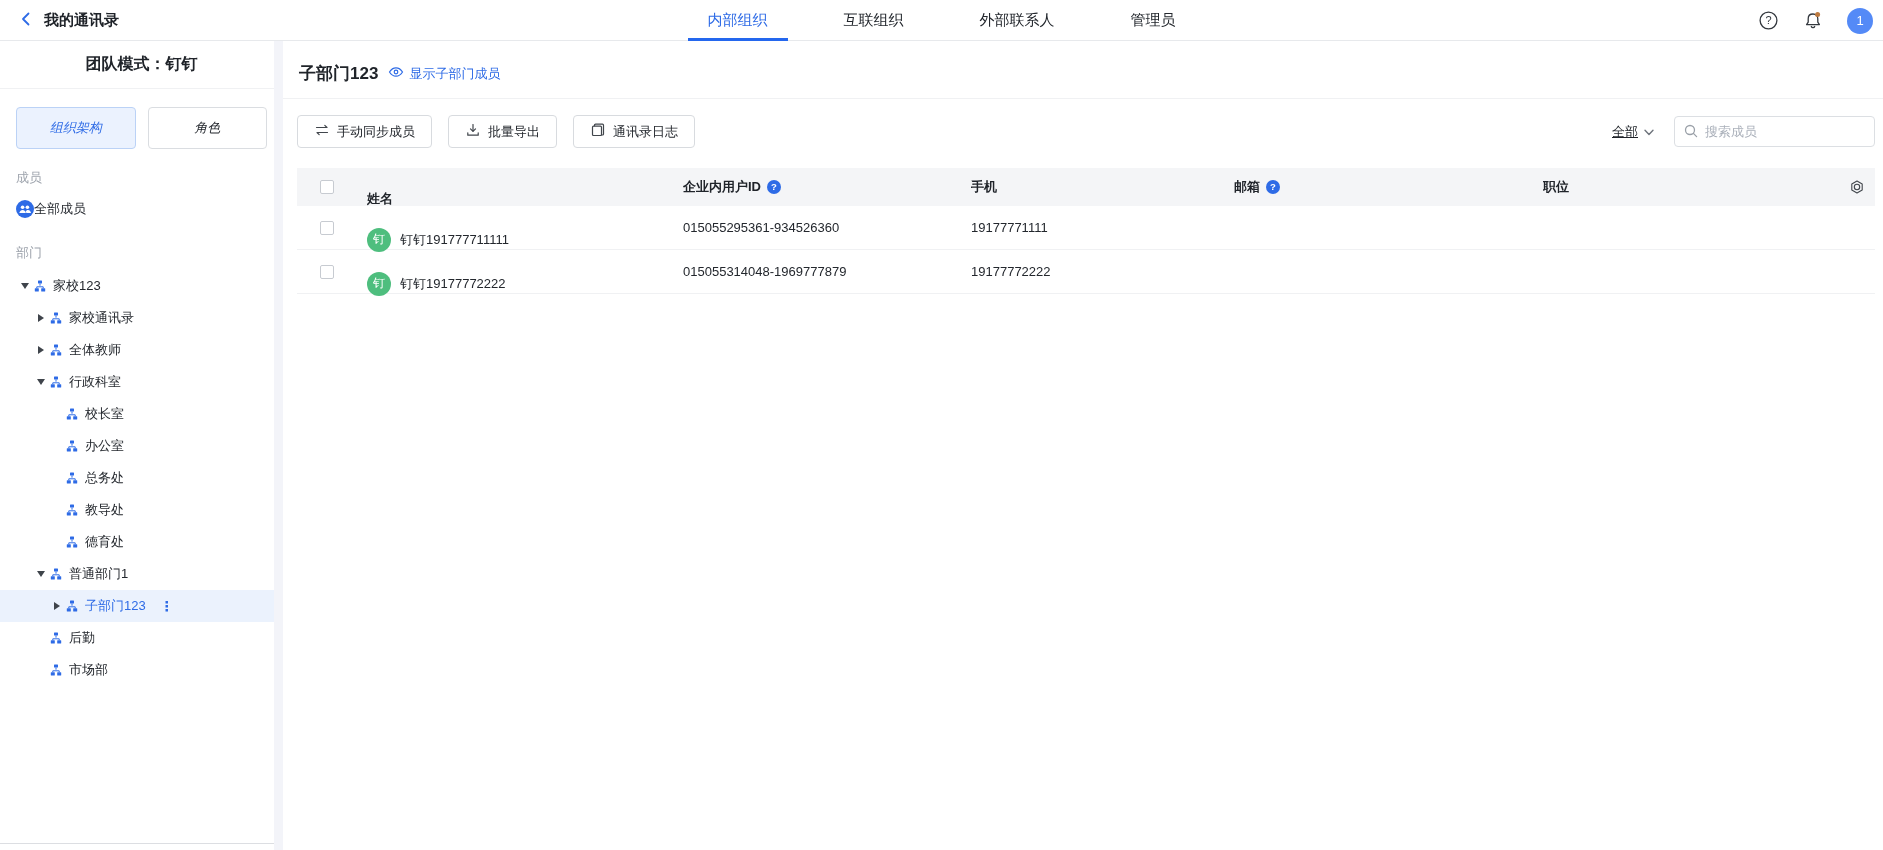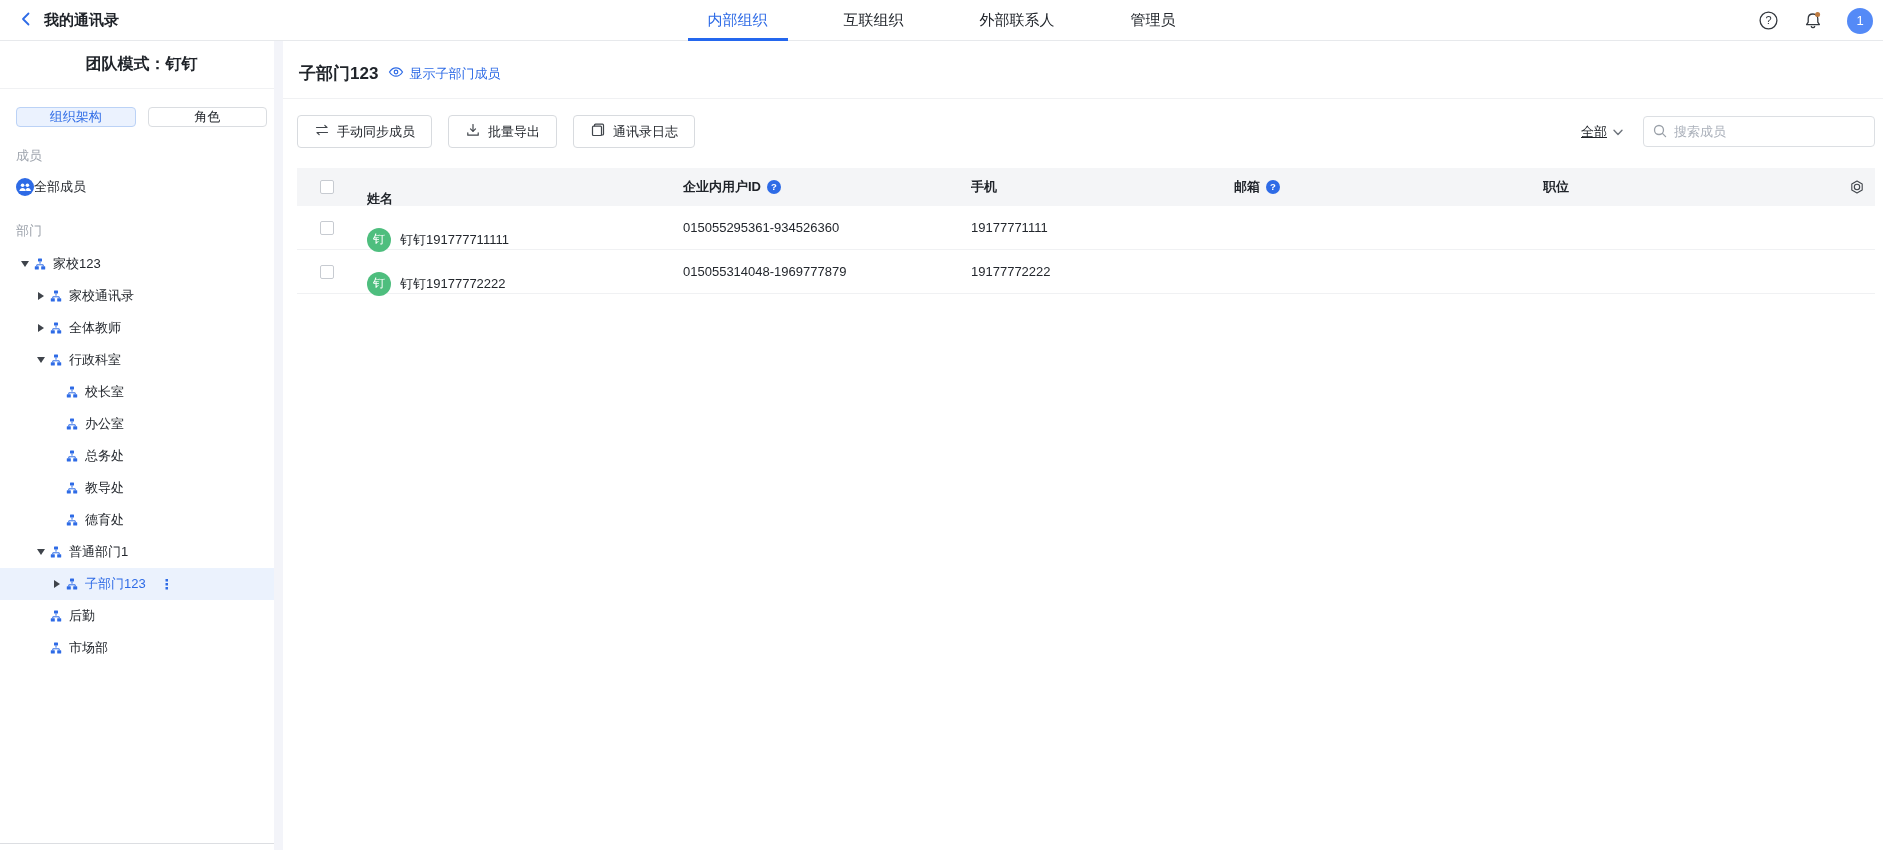--- a/index.html
+++ b/index.html
@@ -23,22 +23,22 @@
   .icon-btn { display:flex; align-items:center; justify-content:center; cursor:pointer; position:relative; }
   .avatar { width:26px; height:26px; border-radius:50%; background:#548AF7; color:#fff; font-size:13px; display:flex; align-items:center; justify-content:center; cursor:pointer; }
 
   
   .body { flex:1; display:flex; min-height:0; }
   .sidebar { width:283px; position:relative; background:#fff; flex:0 0 283px; }
   .sidebar-track { position:absolute; top:0; right:0; bottom:0; width:9px; background:#F3F4F9; }
   .sidebar-bottom-line { position:absolute; left:0; right:9px; bottom:6px; border-top:1px solid #DCDEE2; }
   .team-mode { height:48px; display:flex; align-items:center; justify-content:center; font-size:16px; font-weight:bold; border-bottom:1px solid #F0F1F3; }
   .toggle-row { display:flex; gap:12px; padding:18px 16px 6px; }
-  .toggle-btn { flex:1; height:20px; border-radius:4px; font-size:13px; display:flex; align-items:center; justify-content:center;
-    background:#fff; border:1px solid #DADDE1; color:#23272D; cursor:pointer; font-family:inherit; }
+  .toggle-btn { flex:1; height:42px; border-radius:4px; font-size:13px; display:flex; align-items:center; justify-content:center;
+    background:#fff; border:1px solid #DADDE1; color:#23272D; cursor:pointer; font-family:inherit;font-style:italic; }
   .toggle-btn.active { background:#EBF2FE; border-color:#BBD2F6; color:#2E6BE6; }
   .section-label { color:#9DA3AC; font-size:13px; padding:14px 16px 4px; }
   .all-members { display:flex; align-items:flex-start; padding:9px 16px; font-size:13px; color:#23272D; cursor:pointer; }
   .dept-tree { padding-top:4px; }
   .tree-item { height:32px; display:flex; align-items:center; font-size:13px; color:#23272D; cursor:pointer; padding-right:9px; }
   .tree-item.selected { background:#EBF2FD; }
   .tree-item.selected .tree-label { color:#2E6BE6; }
   .tree-caret { width:18px; flex:0 0 18px; display:flex; align-items:center; justify-content:center; }
   .caret-closed { width:0; height:0; border-left:6px solid #3F444B; border-top:4px solid transparent; border-bottom:4px solid transparent; }
   .caret-open { width:0; height:0; border-top:6px solid #3F444B; border-left:4px solid transparent; border-right:4px solid transparent; }
@@ -48,21 +48,21 @@
   
   .main { flex:1; min-width:0; display:flex; flex-direction:column; }
   .title-bar { display:flex; align-items:center; padding:21px 24px 13px 16px; border-bottom:1px solid #F0F1F3; }
   .main-title { font-size:17px; font-weight:bold; color:#20242A; margin-right:10px; }
   .show-sub-link { display:flex; align-items:center; gap:5px; color:#2E6BE6; font-size:13px; cursor:pointer; text-decoration:none;text-align:center; }
   .toolbar { display:flex; align-items:center; padding:16px 8px 20px 14px; }
   .tool-btn { height:33px; padding:0 16px; border:1px solid #D8DBDF; border-radius:4px; background:#fff; font-size:13px; color:#23272D;
     display:flex; align-items:center; gap:7px; margin-right:16px; cursor:pointer; font-family:inherit; }
   .toolbar-right { margin-left:auto; display:flex; align-items:center;text-decoration:underline; }
   .filter-dd { display:flex; align-items:center; gap:6px; font-size:13px; color:#23272D; cursor:pointer; margin-right:20px; }
-  .search-box { position:relative; width:232px; height:31px; }
+  .search-box { position:relative; width:201px; height:31px; }
   .search-box input { width:100%; height:100%; border:1px solid #DCDFE3; border-radius:4px; padding:0 8px 0 30px; font-size:13px;
     color:#23272D; outline:none; font-family:inherit; }
   .search-box input::placeholder { color:#A9AFB9; }
   .search-icon { position:absolute; left:9px; top:7px; }
 
   
   .table { margin:0 8px 0 14px; }
   .thead { display:flex; align-items:center; height:38px; background:#F4F5F7; font-weight:bold; font-size:13px; color:#20242A; }
   .trow { display:flex; align-items:center; height:44px; border-bottom:1px solid #F0F1F3; font-size:13px; color:#23272D; }
   .cell { flex:0 0 auto; display:flex; align-items:center; overflow:hidden; }

